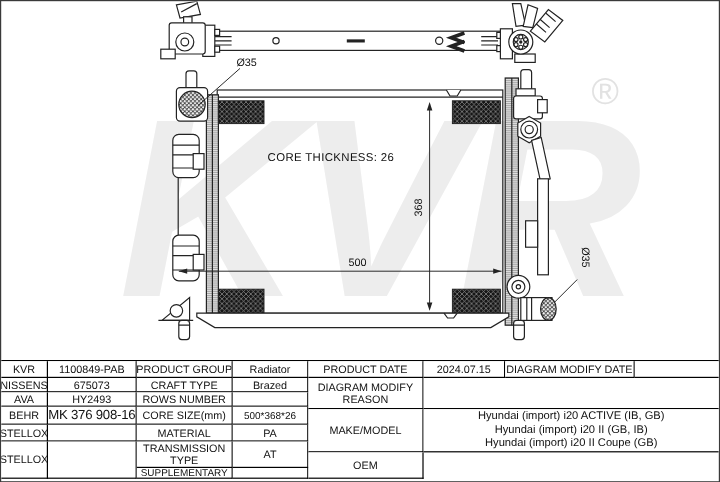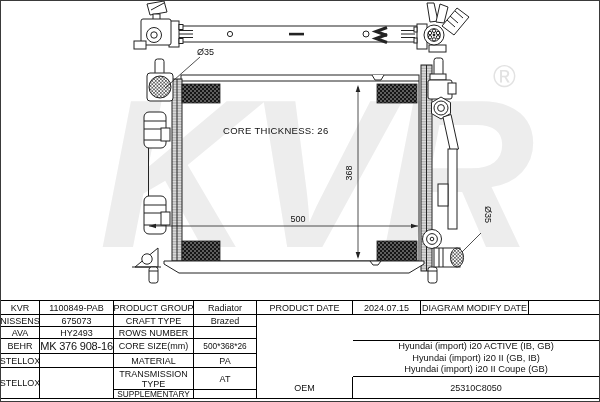--- a/index.html
+++ b/index.html
@@ -204,26 +204,27 @@
       <div class="c xs" style="grid-area:7/3;line-height:8px;text-align:center;">SUPPLEMENTARY</div>
       <div class="c" style="grid-area:7/4"></div>
     </div>
 
     <div class="rtable">
       <div class="c" style="grid-area:1/1">PRODUCT DATE</div>
       <div class="c" style="grid-area:1/2">2024.07.15</div>
       <div class="c" style="grid-area:1/3">DIAGRAM MODIFY DATE</div>
       <div class="c nbr" style="grid-area:1/4"></div>
 
+      <div class="c wrap" style="grid-area:2/1">DIAGRAM MODIFY REASON</div>
       <div class="c nbr" style="grid-area:2/2/3/5"></div>
 
+      <div class="c" style="grid-area:3/1">MAKE/MODEL</div>
       <div class="c nbr models" style="grid-area:3/2/4/5">
         <div>Hyundai (import) i20 ACTIVE (IB, GB)</div>
         <div>Hyundai (import) i20 II (GB, IB)</div>
         <div>Hyundai (import) i20 II Coupe (GB)</div>
       </div>
 
       <div class="c" style="grid-area:4/1">OEM</div>
-      <div class="c nbr" style="grid-area:4/2/5/5">25310C8050</div>
     </div>
 
   </div>
 </div>
 
 </body></html>

